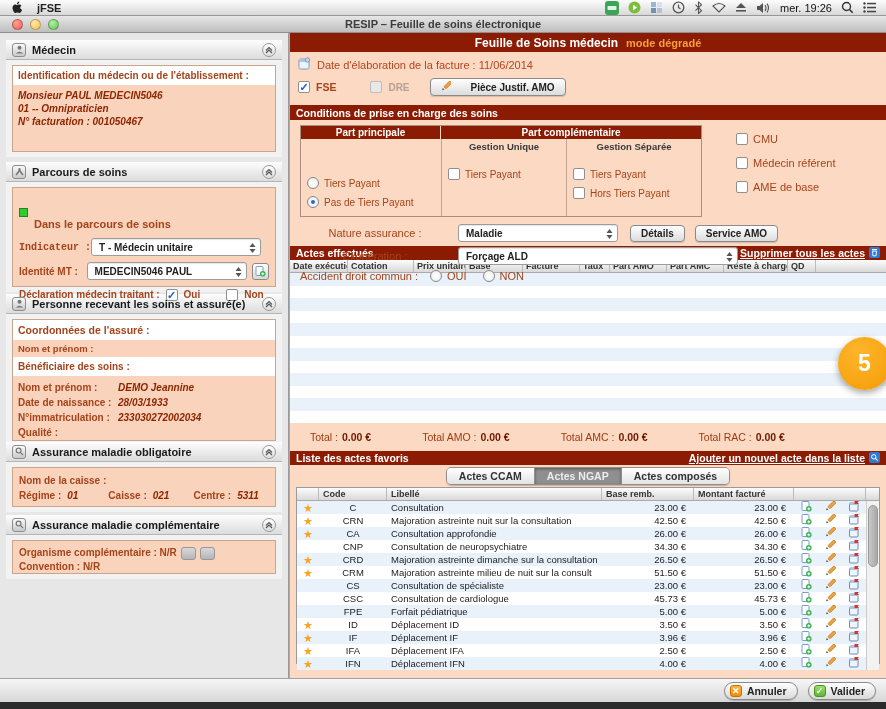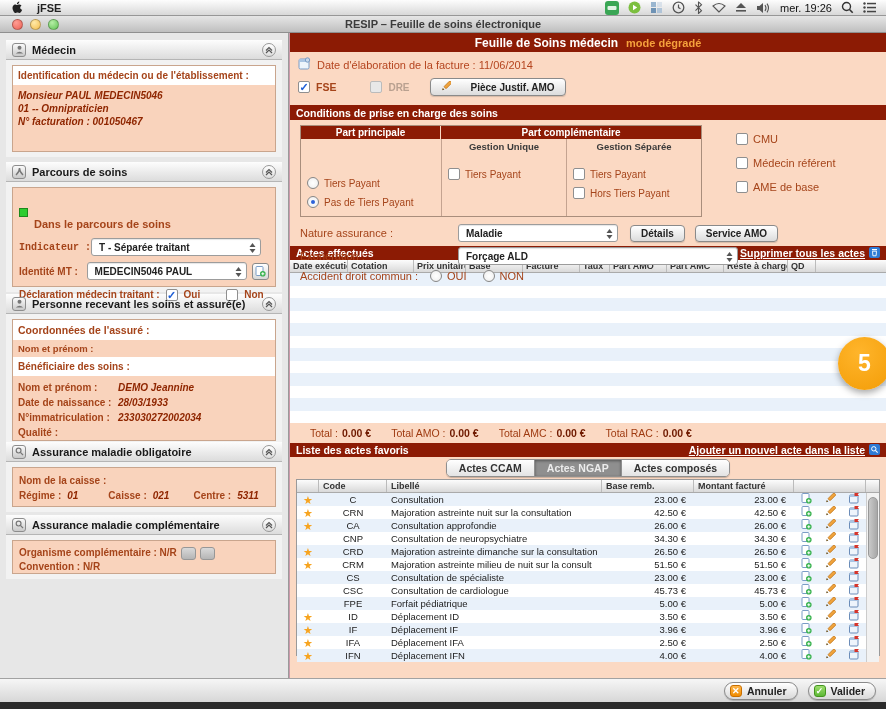--- a/index.html
+++ b/index.html
@@ -82,29 +82,29 @@
   .s3{flex:1;border-left:1px solid #c4a390;}
   .pcbody{display:flex;height:62px;}
   .pcc{padding:4px 6px;display:flex;flex-direction:column;gap:7px;}
   .c1{width:140px;justify-content:flex-end;padding-bottom:8px;}
   .c2{width:125px;border-left:1px solid #c4a390;padding-top:14px;}
   .c3{flex:1;border-left:1px solid #c4a390;padding-top:14px;}
   .opt{display:flex;align-items:center;gap:5px;color:#a5441a;font-size:10px;}
   .chkcol{margin-left:34px;display:flex;flex-direction:column;gap:12px;padding-top:8px;}
   .chkcol .opt{font-size:11px;}
   .formrow{display:flex;align-items:center;margin-top:5px;}
-  .formrow .flabel{width:158px;text-align:left;color:#a5441a;font-size:11px;padding-right:8px;}
+  .formrow .flabel{width:158px;text-align:center;color:#a5441a;font-size:11px;padding-right:8px;}
 
   .actshead{height:13px;display:flex;background:linear-gradient(#fcfcfc,#d9d9d9);border-bottom:1px solid #aaa;}
   .actshead span{font-size:9px;font-weight:bold;color:#333;border-right:1px solid #bbb;padding:0 0 0 3px;line-height:13px;white-space:nowrap;overflow:hidden;}
   .actsrows{height:150px;background:#fff;display:flex;flex-direction:column;}
   .actsrows .erow{flex:1;}
   .actsrows .erow:nth-child(odd){background:#e9f1fa;}
 
-  .totals{height:20px;background:#fbd9c3;display:flex;align-items:center;gap:20px;padding-left:20px;}
+  .totals{height:28px;background:#fbd9c3;display:flex;align-items:center;gap:51px;padding-left:20px;}
   .totals .tl2{color:#9e3a10;font-size:10.5px;}
   .totals b{color:#6f1a00;font-size:10.5px;margin-left:4px;}
 
   .tabsrow{height:22px;background:#fbd9c3;display:flex;align-items:center;justify-content:center;}
   .tabs{display:flex;border:1px solid #8f8f8f;border-radius:5px;overflow:hidden;box-shadow:0 1px 1px rgba(0,0,0,.2);}
   .tab{padding:2px 12px;font-size:10.5px;font-weight:bold;color:#333;background:linear-gradient(#fff,#e3e3e3);border-right:1px solid #8f8f8f;}
   .tab:last-child{border-right:none;}
   .tab.active{background:#8f8f8f;color:#ececec;box-shadow:inset 0 1px 3px rgba(0,0,0,.4);}
 
   .favtable{height:177px;margin:0 6px;background:#fff;border:1px solid #9a9a9a;display:flex;flex-direction:column;}
@@ -273,21 +273,21 @@
         </div>
         <div class="pbody">
           <div class="inner pinkblock" style="padding:6px;height:100px;">
             <div style="display:flex;align-items:center;gap:6px;margin-bottom:7px;">
               <span class="greensq"></span>
               <span class="lbl" style="font-size:11px;margin-top:24px;">Dans le parcours de soins</span>
             </div>
             <div style="display:flex;align-items:center;margin-bottom:6px;">
               <span class="lbl" style="width:72px;font-family:Liberation Mono, monospace;">Indicateur :</span>
               <span class="sel" style="width:170px;">
-                <span>T - Séparée traitant</span>
+                <span>T - Médecin unitaire</span>
                 <span class="arr"><svg width="7" height="10">
                       <path d="M3.5 0 6.5 4H.5Z" fill="#555"></path>
                       <path d="M3.5 10 6.5 6H.5Z" fill="#555"></path>
                     </svg></span>
               </span>
             </div>
             <div style="display:flex;align-items:center;margin-bottom:8px;gap:5px;">
               <span class="lbl" style="width:67px;">Identité MT :</span>
               <span class="sel" style="width:170px;">
                 <span>MEDECIN5046 PAUL</span>

